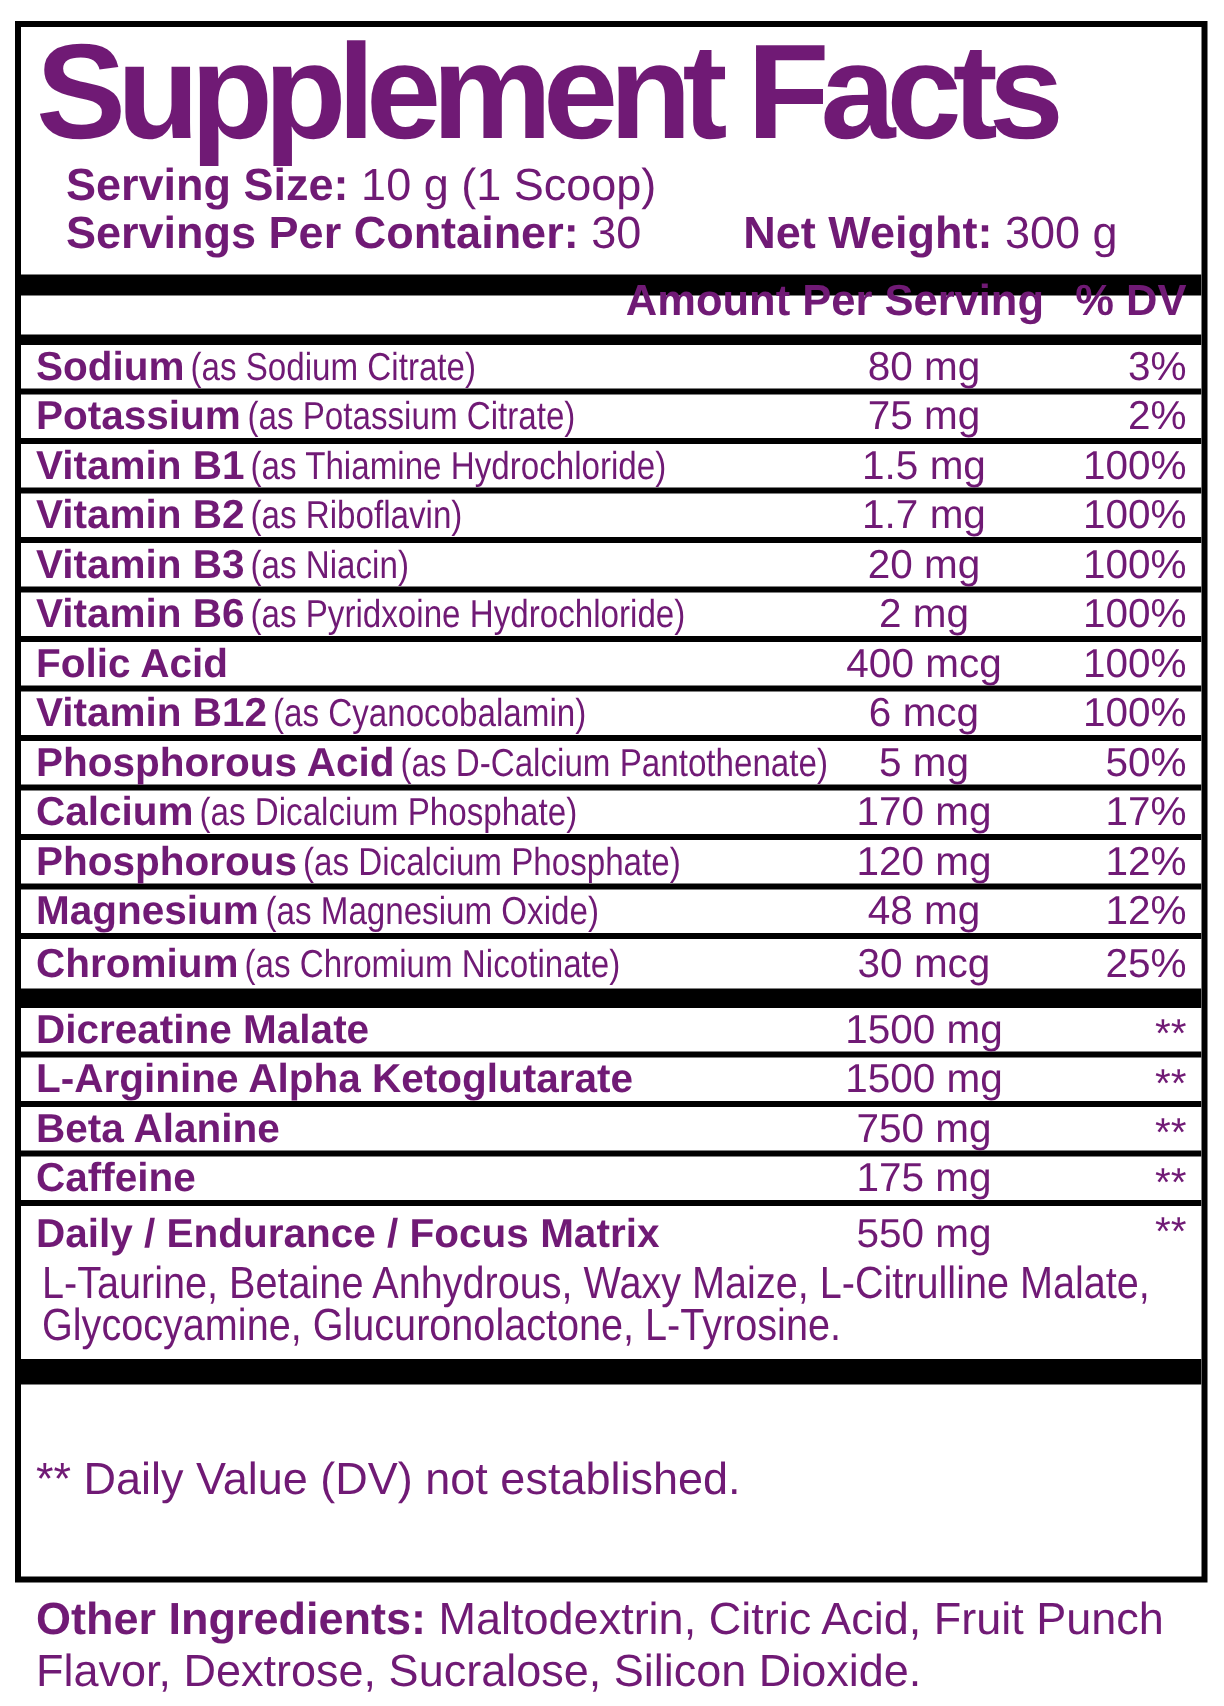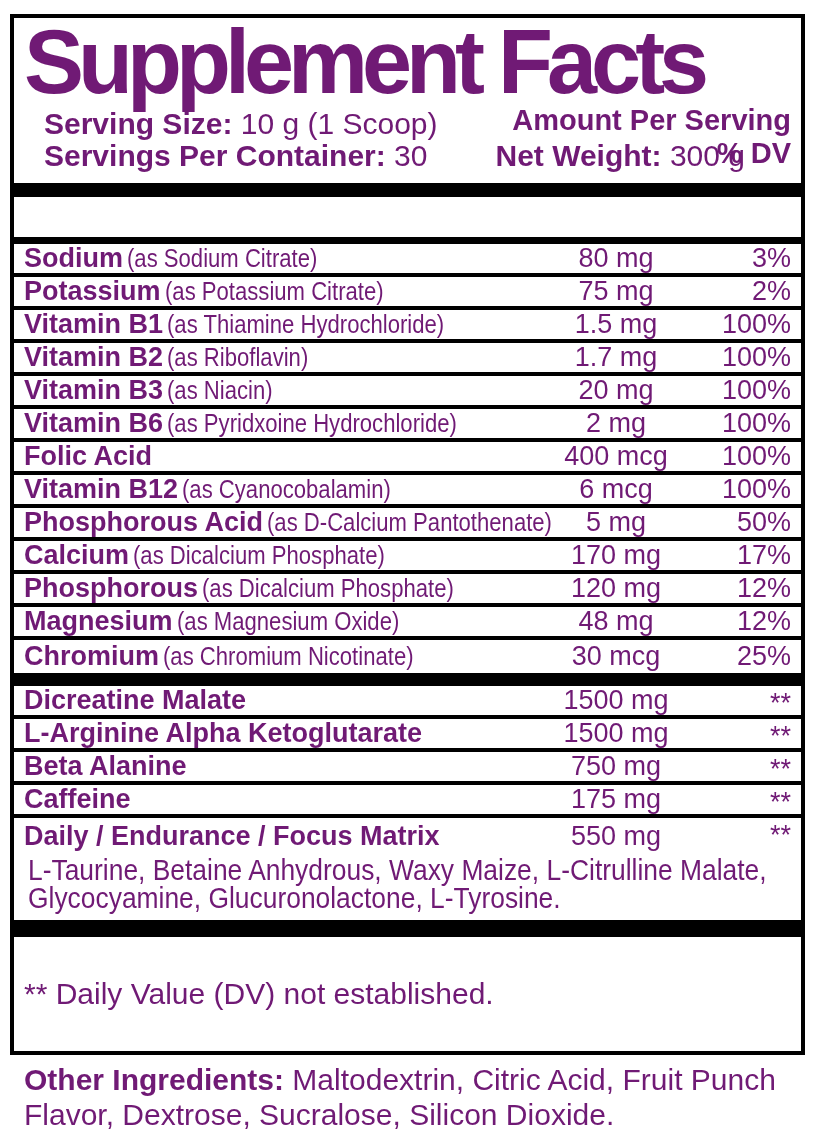--- a/index.html
+++ b/index.html
@@ -40,29 +40,28 @@
   }
   .serving-line.first { margin-top: 4px; }
   .servings-row { display: flex; }
   .net-weight { margin-left: 68px; }
   .bar { background: #000000; flex: 0 0 auto; width: 100%; }
   .bar-thick-top { height: 14px; margin-top: 11px; }
   .bar-medium { height: 7px; }
   .bar-thick-mid { height: 13px; }
   .bar-thick-bottom { height: 17px; }
   .col-header {
-    height: 40px;
+    height: 26px;
     display: flex;
     justify-content: flex-end;
     align-items: flex-end;
     padding-bottom: 5px;
     font-weight: bold;
     font-size: 29px;
     white-space: nowrap;
-    flex-direction: column;
   }
   .col-header .dv-cell { font-weight: bold; }
   .row {
     display: flex;
     align-items: center;
     height: 33px;
     border-bottom: 4px solid #000000;
     font-size: 27px;
     padding-left: 10px;
     padding-right: 10px;

